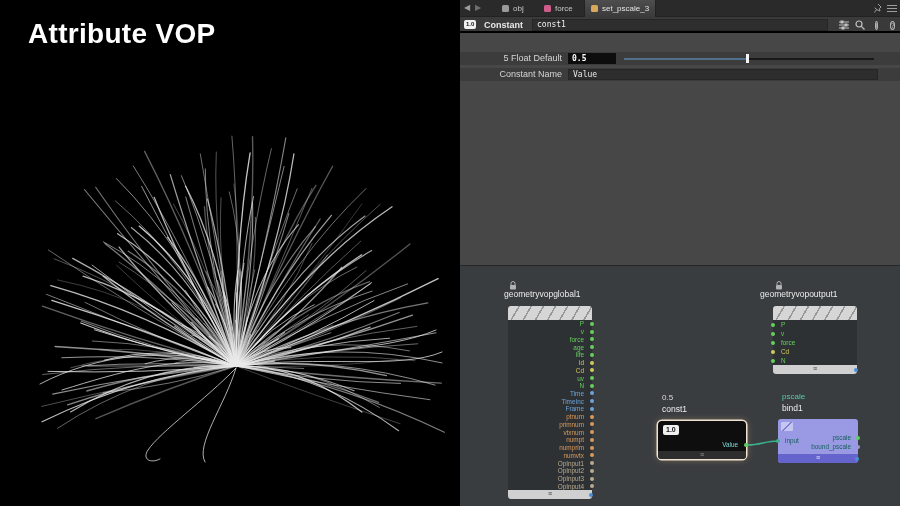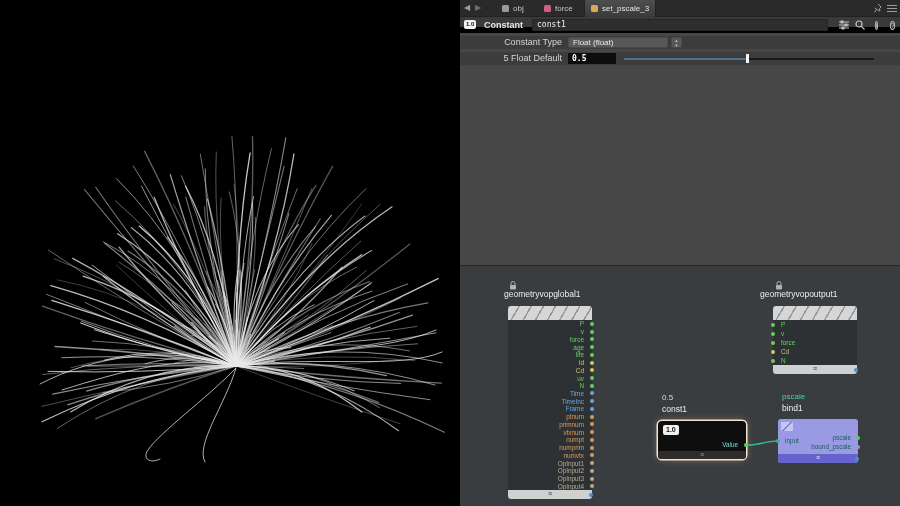--- a/index.html
+++ b/index.html
@@ -19,21 +19,21 @@
   .crumbbar{position:absolute;left:0;top:0;width:440px;height:17px;background:#2a2a2a;border-bottom:1px solid #222}
   .navarrow{position:absolute;top:3px;font-size:8px;color:#9d9d9d;cursor:default}
   .navarrow.fwd{color:#6f6f6f}
   .crumb{position:absolute;top:0;height:17px;display:flex;align-items:center;gap:4px;padding:0 6px;color:#c7c7c7;font-size:8px}
   .crumb.active{background:linear-gradient(#4e4e4e,#3a3a3a);border-left:1px solid #222;border-right:1px solid #222;color:#e6e6e6}
   .cicon{width:7px;height:7px;border-radius:1.5px;flex:0 0 auto}
   .baricon{position:absolute;top:3px;width:12px;height:11px;color:#9d9d9d}
   .hamb i{display:block;height:1px;background:#9d9d9d;margin:2px 1px}
 
   
-  .pheader{position:absolute;left:0;top:17px;width:440px;height:16px;background:#3a3a3a;border-bottom:6px solid #000000}
+  .pheader{position:absolute;left:0;top:17px;width:440px;height:16px;background:#3a3a3a;border-bottom:2px solid #000000}
   .tbadge{position:absolute;left:4px;top:3px;background:#f2f2f2;color:#111;font-size:6px;font-weight:bold;border-radius:2px;padding:1px 2px;line-height:7px}
   .ptype{position:absolute;left:24px;top:3px;font-size:9px;font-weight:bold;color:#e8e8e8}
   .pname{position:absolute;left:72px;top:2px;width:296px;height:12px;background:#2e2e2e;border:1px solid #262626;color:#f0f0f0;font-family:"DejaVu Sans Mono",monospace;font-size:8px;line-height:10px;padding-left:4px}
   .hicon{position:absolute;top:2px;width:13px;height:12px;color:#c2c2c2;font-size:9px;text-align:center;line-height:12px}
   .circ{border:1px solid #b5b5b5;border-radius:50%;width:10px;height:10px;font-size:7px;line-height:9px;margin:1px auto}
 
   
   .prow{position:absolute;left:0;width:440px;height:13px;background:#3c3c3c}
   .plabel{position:absolute;left:0;top:0;width:102px;height:13px;text-align:right;font-size:9px;line-height:13px;color:#d4d4d4}
   .dropdown{position:absolute;left:108px;top:1px;width:100px;height:11px;background:#585858;border:1px solid #4a4a4a;border-radius:2px;color:#eaeaea;font-size:8px;line-height:9px;padding-left:4px}
@@ -264,20 +264,21 @@
           <path d="M236,366 Q274.8,337.7 308.5,314.7" stroke-width="0.62" opacity="0.57"></path>
           <path d="M236,366 Q256.7,346.3 275.3,332.1" stroke-width="0.68" opacity="0.46"></path>
           <path d="M236,366 C170,345 95,355 40,384" stroke-width="1" opacity="0.75"></path>
           <path d="M236,366 C175,355 120,372 62,390" stroke-width="1" opacity="0.75"></path>
           <path d="M236,368 C205,400 160,432 148,450 C142,459 150,464 160,459" stroke-width="1" opacity="0.75"></path>
           <path d="M236,368 C225,405 195,445 205,462" stroke-width="1" opacity="0.75"></path>
           <path d="M236,366 C310,348 385,352 436,330" stroke-width="1" opacity="0.75"></path>
           <path d="M236,366 C320,355 400,370 442,352" stroke-width="1" opacity="0.75"></path>
         </g>
       </svg>
+    <div class="big-title">Attribute VOP</div>
   </div>
 
   <div class="right-panel">
 
     <div class="crumbbar">
       <span class="navarrow" style="left:4px">◀</span>
       <span class="navarrow fwd" style="left:15px">▶</span>
 
       <span class="crumb" style="left:36px">
         <i class="cicon" style="background: rgb(154, 154, 154);"></i>
@@ -323,38 +324,35 @@
       <span class="hicon" style="left:394px">
         <svg viewBox="0 0 12 12" width="12" height="12">
             <circle cx="5" cy="5" r="3" fill="none" stroke="#c2c2c2" stroke-width="1.2"></circle>
             <line x1="7.3" y1="7.3" x2="10.5" y2="10.5" stroke="#c2c2c2" stroke-width="1.2"></line>
           </svg>
       </span>
       <span class="hicon" style="left:410px"><span class="circ">i</span></span>
       <span class="hicon" style="left:426px"><span class="circ">?</span></span>
     </div>
 
-    <div class="prow" style="top:36px">
-      <span class="plabel">Constant Type</span>
-      <span class="dropdown">Float (float)</span>
-      <span class="spinner">
-        <span>▲</span><br><span>▼</span>
-      </span>
-    </div>
 
     <div class="prow" style="top:52px">
       <span class="plabel">5 Float Default</span>
       <span class="valfield">0.5</span>
       <span class="slider">
         <span class="track"></span>
         <span class="fill" style="width: 49%;"></span>
         <span class="handle" style="left: 49%;"></span>
       </span>
     </div>
 
+    <div class="prow" style="top:68px">
+      <span class="plabel">Constant Name</span>
+      <span class="txtfield">Value</span>
+    </div>
 
     <div class="netpane">
 
       <svg style="position:absolute;left:0;top:0;pointer-events:none" width="440" height="241">
         <path id="wire1" d="M288,179 C300,179 306,175 318,175" fill="none" stroke-width="1.3" stroke="#39b28c"></path>
       </svg>
 
       <svg class="lock" style="left:49px;top:15px" viewBox="0 0 8 9">
         <path d="M2 4 V2.5 A2 2 0 0 1 6 2.5 V4" fill="none" stroke="#b2b2b2" stroke-width="1"></path>
           <rect x="1" y="4" width="6" height="4.5" rx="1" fill="#b2b2b2"></rect>

